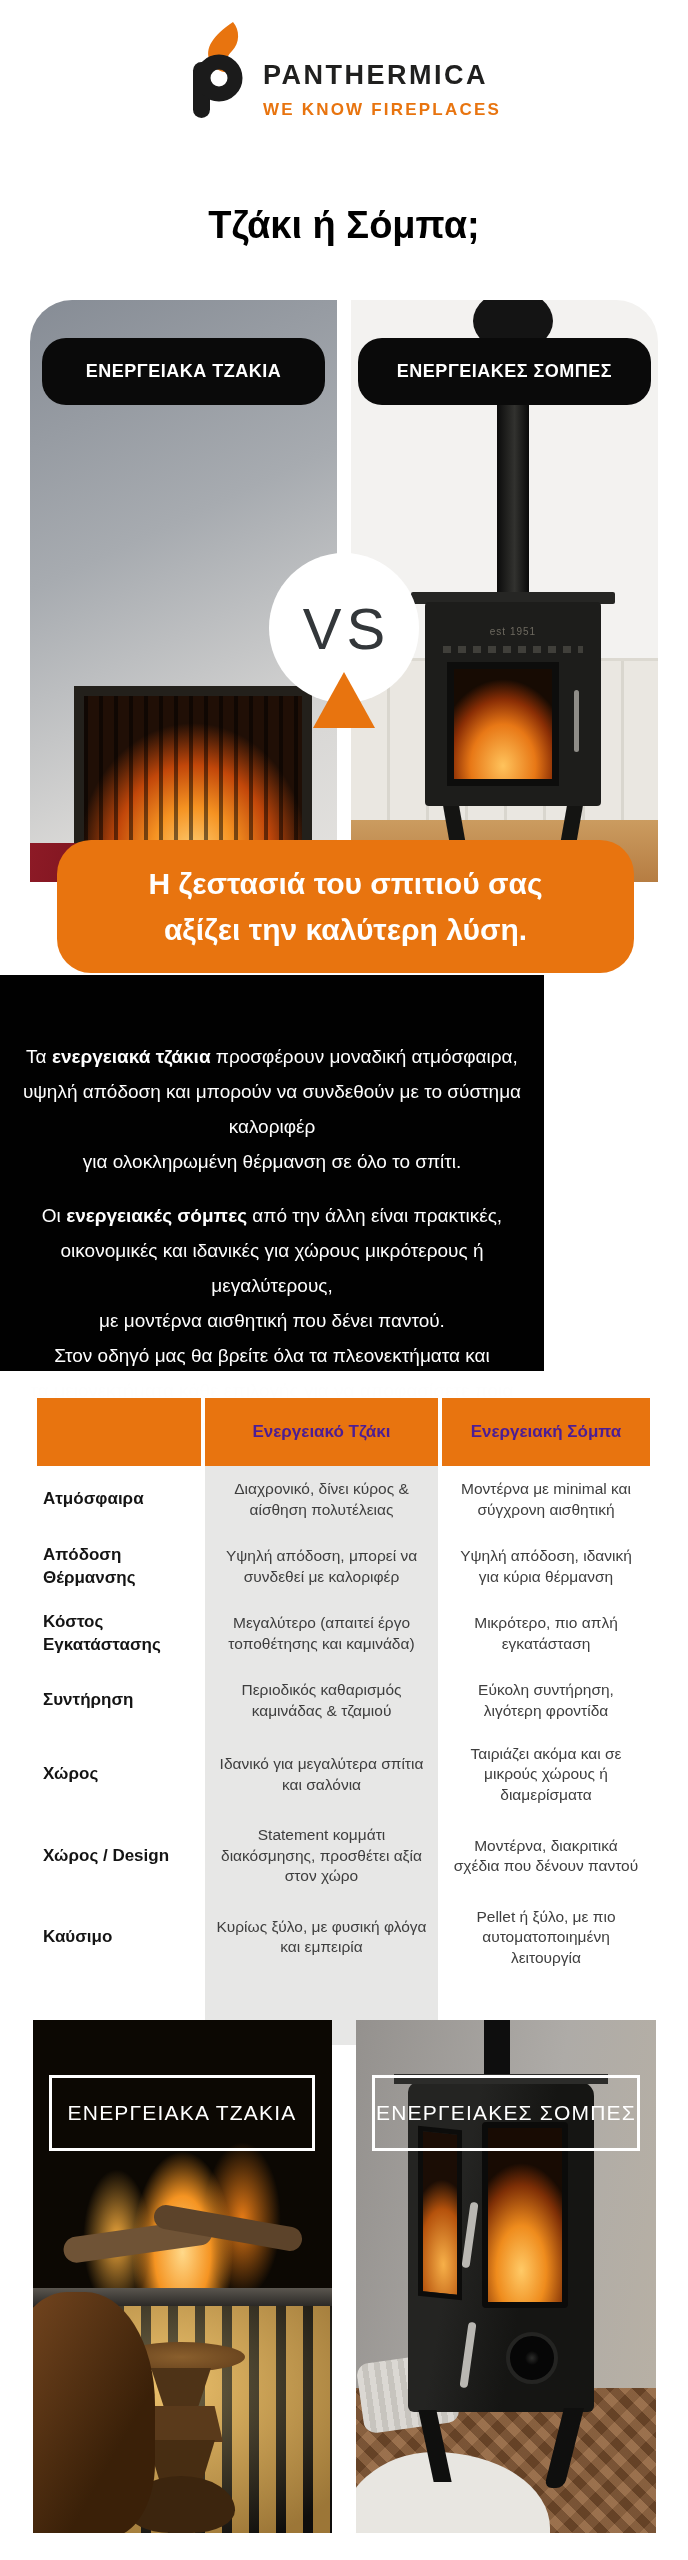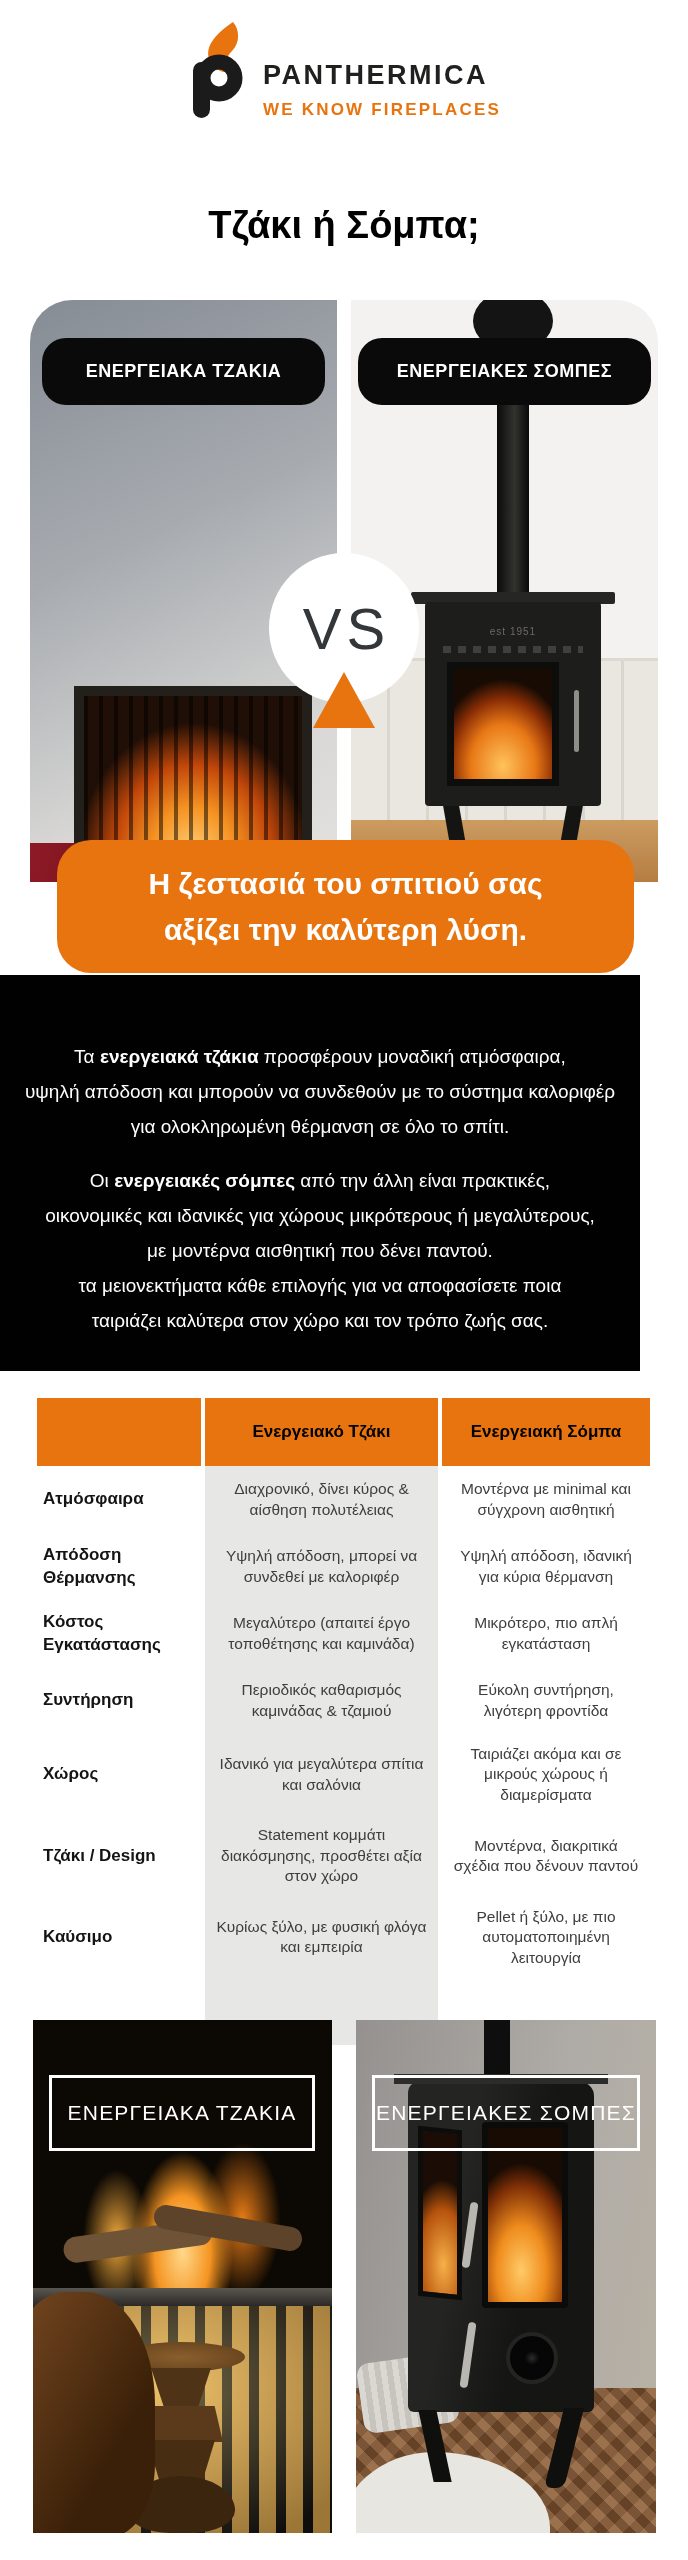--- a/index.html
+++ b/index.html
@@ -58,31 +58,31 @@
         font-size:58px;font-weight:300;letter-spacing:5px;color:#33373a;padding-left:5px;box-sizing:border-box;}
   #vs-triangle{position:absolute;left:313px;top:672px;width:0;height:0;
         border-left:31px solid transparent;border-right:31px solid transparent;border-bottom:56px solid #E8740F;}
 
   
   #banner{position:absolute;left:57px;top:840px;width:577px;height:133px;background:#E8740F;border-radius:34px;
         display:flex;flex-direction:column;align-items:center;justify-content:center;
         color:#fff;font-weight:700;font-size:30px;line-height:46px;}
 
   
-  #intro{position:absolute;left:0;top:975px;width:640px;height:396px;background:#010101;
+  #intro{position:absolute;left:0;top:975px;width:544px;height:396px;background:#010101;
         color:#fefefe;text-align:center;font-size:19px;box-sizing:border-box;padding-top:64px;}
   #intro .line{line-height:35px;}
   #intro .pgap{height:19px;}
   #intro .b{font-weight:700;}
 
   
   #cmp-table{position:absolute;left:37px;top:1398px;width:613px;display:grid;
         grid-template-columns:164px 233px 208px;column-gap:4px;row-gap:0;}
   #cmp-table .th{height:68px;background:#E8740F;display:flex;align-items:center;justify-content:center;
-        font-weight:700;font-size:17px;color:#000000;}
+        font-weight:700;font-size:17px;color:#4c1d95;}
   #cmp-table .td{min-height:67px;display:flex;align-items:center;justify-content:center;text-align:center;
         font-size:15.5px;color:#3e3e3e;line-height:1.32;padding:10px 8px;box-sizing:border-box;}
   #cmp-table .lab{justify-content:flex-start;text-align:left;font-weight:700;font-size:17px;color:#141414;padding-left:6px;}
   #cmp-table .mid{background:#E7E7E6;}
   #cmp-table .sp{min-height:22px;padding:0;}
 
   
   #foot-left{left:33px;top:2020px;width:299px;height:513px;background:#0c0803;}
   #foot-right{left:356px;top:2020px;width:300px;height:513px;}
   .fl-fire{position:absolute;left:0;top:18px;width:299px;height:252px;background:
@@ -187,20 +187,21 @@
 </div>
 
 <div id="intro">
   <div class="line"><span>Τα </span><span class="b">ενεργειακά τζάκια</span><span> προσφέρουν μοναδική ατμόσφαιρα,</span></div>
   <div class="line">υψηλή απόδοση και μπορούν να συνδεθούν με το σύστημα καλοριφέρ</div>
   <div class="line">για ολοκληρωμένη θέρμανση σε όλο το σπίτι.</div>
   <div class="pgap"></div>
   <div class="line"><span>Οι </span><span class="b">ενεργειακές σόμπες</span><span> από την άλλη είναι πρακτικές,</span></div>
   <div class="line">οικονομικές και ιδανικές για χώρους μικρότερους ή μεγαλύτερους,</div>
   <div class="line">με μοντέρνα αισθητική που δένει παντού.</div>
+  <div class="line">Στον οδηγό μας θα βρείτε όλα τα πλεονεκτήματα και</div>
   <div class="line">τα μειονεκτήματα κάθε επιλογής για να αποφασίσετε ποια</div>
   <div class="line">ταιριάζει καλύτερα στον χώρο και τον τρόπο ζωής σας.</div>
 </div>
 
 <div id="cmp-table">
     <div class="th"></div>
     <div class="th">Ενεργειακό Τζάκι</div>
     <div class="th">Ενεργειακή Σόμπα</div>
     <div class="td lab">Ατμόσφαιρα</div>
     <div class="td mid">Διαχρονικό, δίνει κύρος &amp; αίσθηση πολυτέλειας</div>
@@ -210,21 +211,21 @@
     <div class="td">Υψηλή απόδοση, ιδανική για κύρια θέρμανση</div>
     <div class="td lab">Κόστος Εγκατάστασης</div>
     <div class="td mid">Μεγαλύτερο (απαιτεί έργο τοποθέτησης και καμινάδα)</div>
     <div class="td">Μικρότερο, πιο απλή εγκατάσταση</div>
     <div class="td lab">Συντήρηση</div>
     <div class="td mid">Περιοδικός καθαρισμός καμινάδας &amp; τζαμιού</div>
     <div class="td">Εύκολη συντήρηση, λιγότερη φροντίδα</div>
     <div class="td lab">Χώρος</div>
     <div class="td mid">Ιδανικό για μεγαλύτερα σπίτια και σαλόνια</div>
     <div class="td">Ταιριάζει ακόμα και σε μικρούς χώρους ή διαμερίσματα</div>
-    <div class="td lab">Τζάκι / Design</div>
+    <div class="td lab">Χώρος / Design</div>
     <div class="td mid">Statement κομμάτι διακόσμησης, προσθέτει αξία στον χώρο</div>
     <div class="td">Μοντέρνα, διακριτικά σχέδια που δένουν παντού</div>
     <div class="td lab">Καύσιμο</div>
     <div class="td mid">Κυρίως ξύλο, με φυσική φλόγα και εμπειρία</div>
     <div class="td">Pellet ή ξύλο, με πιο αυτοματοποιημένη λειτουργία</div>
     <div class="td"></div>
     <div class="td mid sp"></div>
     <div class="td"></div>
   </div>
 

